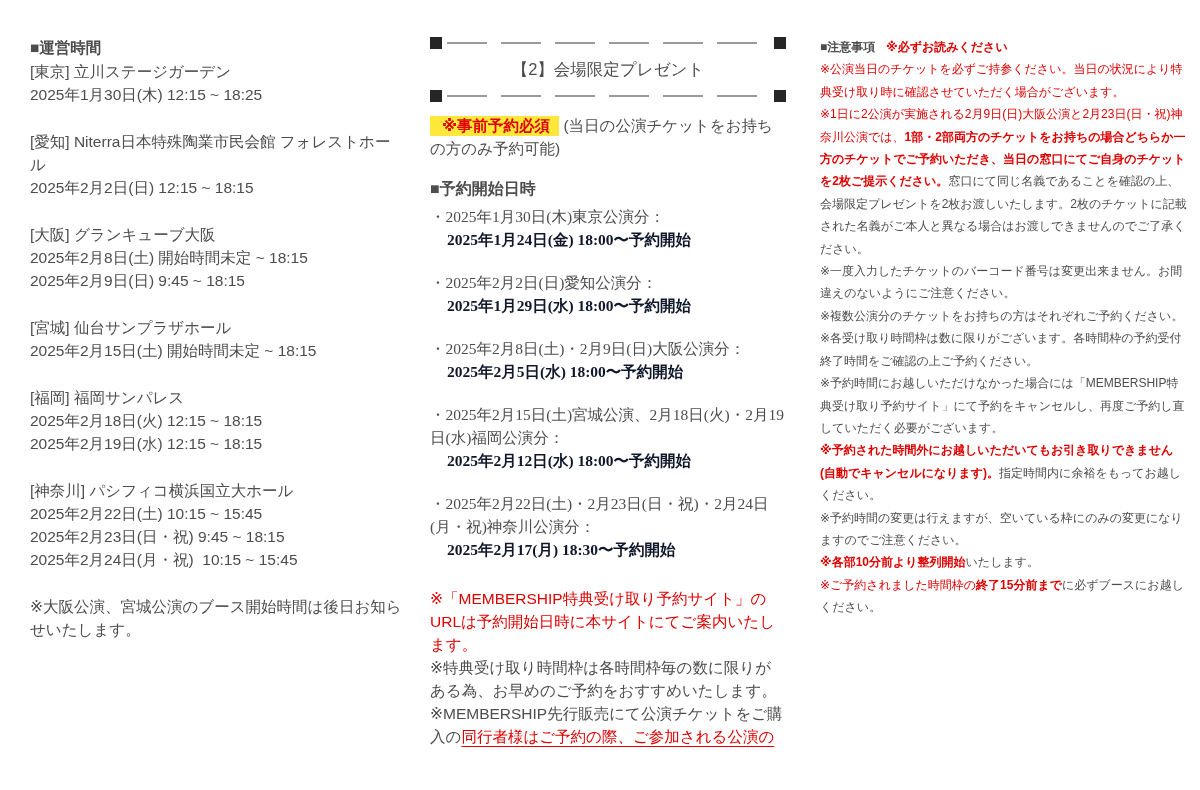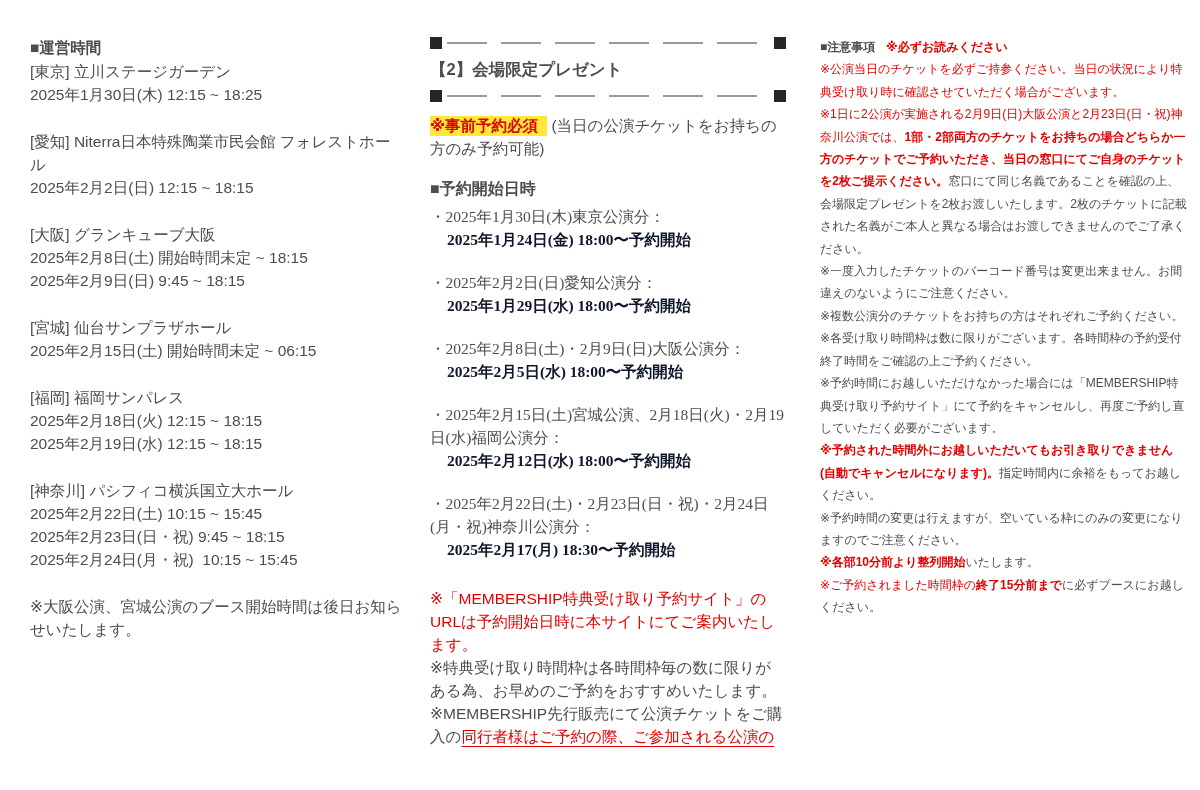--- a/index.html
+++ b/index.html
@@ -33,28 +33,28 @@
   .venue div{white-space:pre-wrap;}
   .left-note{margin-top:1px;}
 
   
   .divider{display:flex;align-items:center;height:13px;}
   .divider .sq{width:12px;height:12px;background:var(--square);flex:0 0 auto;}
   .divider .line{
     flex:1;height:2px;margin:0 5px;
     background:repeating-linear-gradient(90deg,var(--dash) 0 40px,transparent 40px 54px);
   }
-  .mid-heading{font-weight:bold;font-size:16.5px;margin:9px 0 8px 0;}
+  .mid-heading{font-weight:normal;font-size:16.5px;margin:9px 0 8px 0;text-align:center;}
   .divider.second{margin-bottom:12px;}
   .prebook{margin:0 0 0 0;}
   .hl{
     background:var(--highlight);
     color:var(--red);
     font-weight:bold;
-    padding:1px 9px 2px 0;
+    padding:1px 9px 2px 12px;
   }
   .schedule-heading{font-weight:bold;font-size:16px;margin:17px 0 5px 0;}
   .entry{margin:0 0 20px 0;font-family:Liberation Serif, serif;}
   .entry .start{font-weight:bold;color:#0f172a;padding-left:17px;}
   .mid-notes{margin-top:26px;}
   .mid-notes p{margin:0;}
 
   
   .right-heading{margin:0;}
   .right-heading .h-black{font-weight:bold;}
@@ -83,21 +83,21 @@
           <div>[愛知] Niterra日本特殊陶業市民会館 フォレストホール</div>
           <div>2025年2月2日(日) 12:15 ~ 18:15</div>
         </div>
         <div class="venue">
           <div>[大阪] グランキューブ大阪</div>
           <div>2025年2月8日(土) 開始時間未定 ~ 18:15</div>
           <div>2025年2月9日(日) 9:45 ~ 18:15</div>
         </div>
         <div class="venue">
           <div>[宮城] 仙台サンプラザホール</div>
-          <div>2025年2月15日(土) 開始時間未定 ~ 06:15</div>
+          <div>2025年2月15日(土) 開始時間未定 ~ 18:15</div>
         </div>
         <div class="venue">
           <div>[福岡] 福岡サンパレス</div>
           <div>2025年2月18日(火) 12:15 ~ 18:15</div>
           <div>2025年2月19日(水) 12:15 ~ 18:15</div>
         </div>
         <div class="venue">
           <div>[神奈川] パシフィコ横浜国立大ホール</div>
           <div>2025年2月22日(土) 10:15 ~ 15:45</div>
           <div>2025年2月23日(日・祝) 9:45 ~ 18:15</div>

